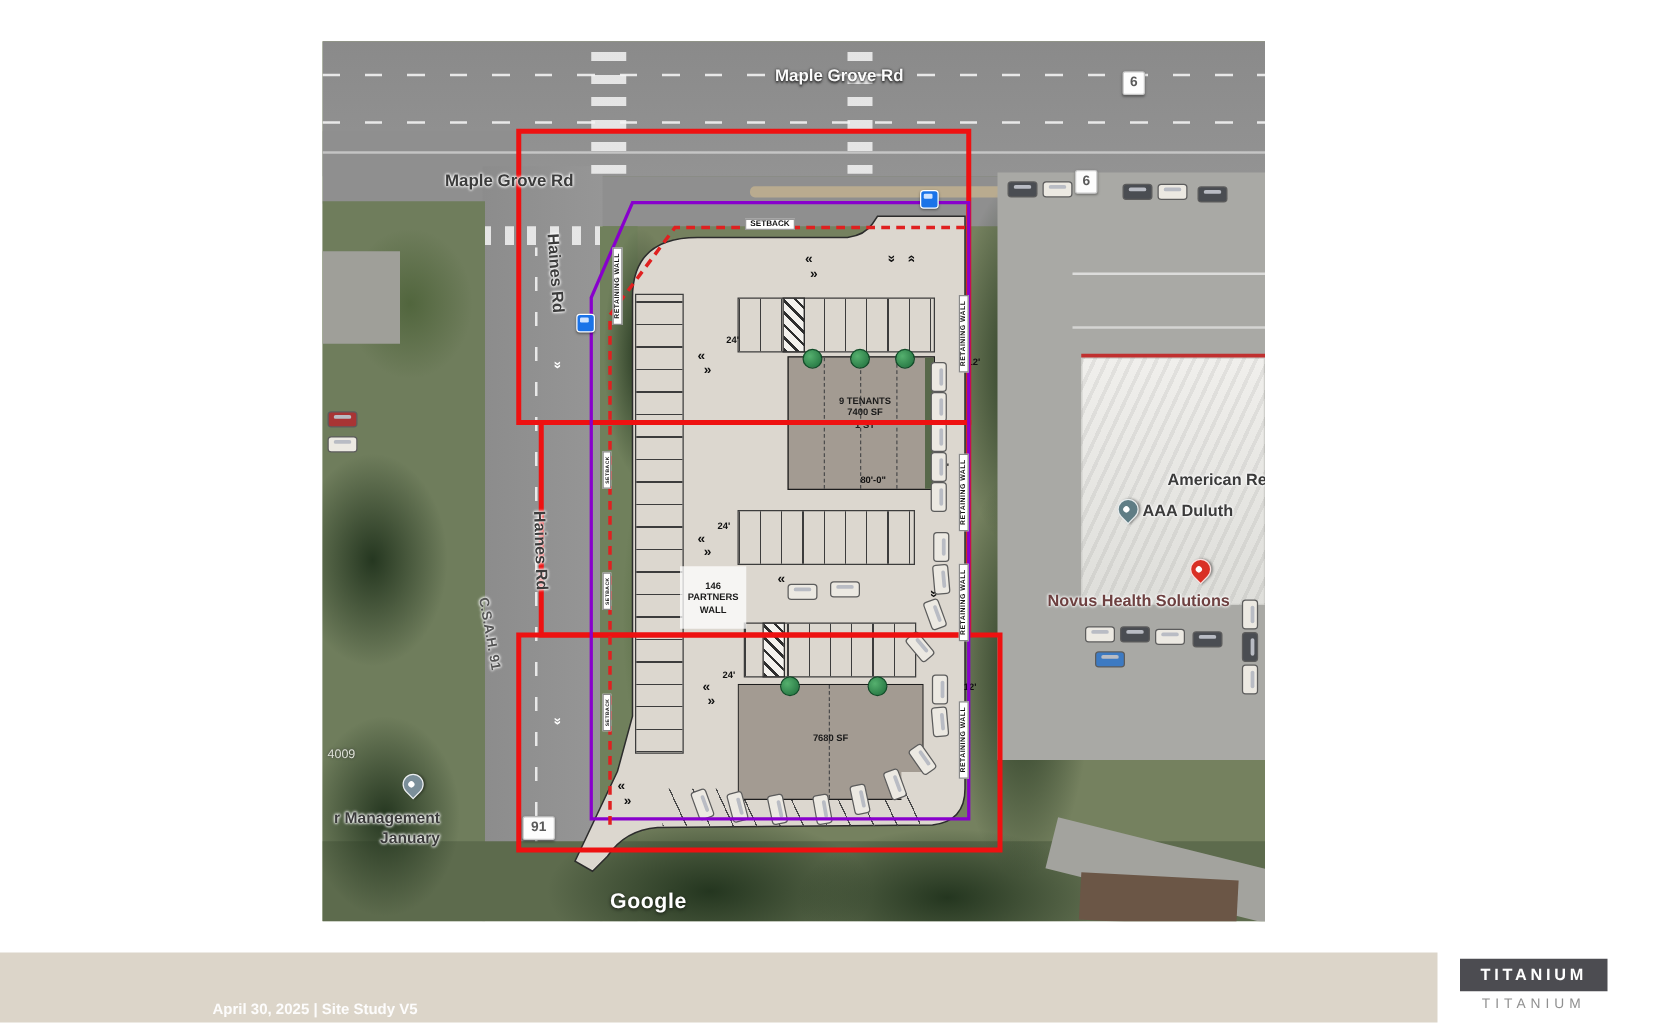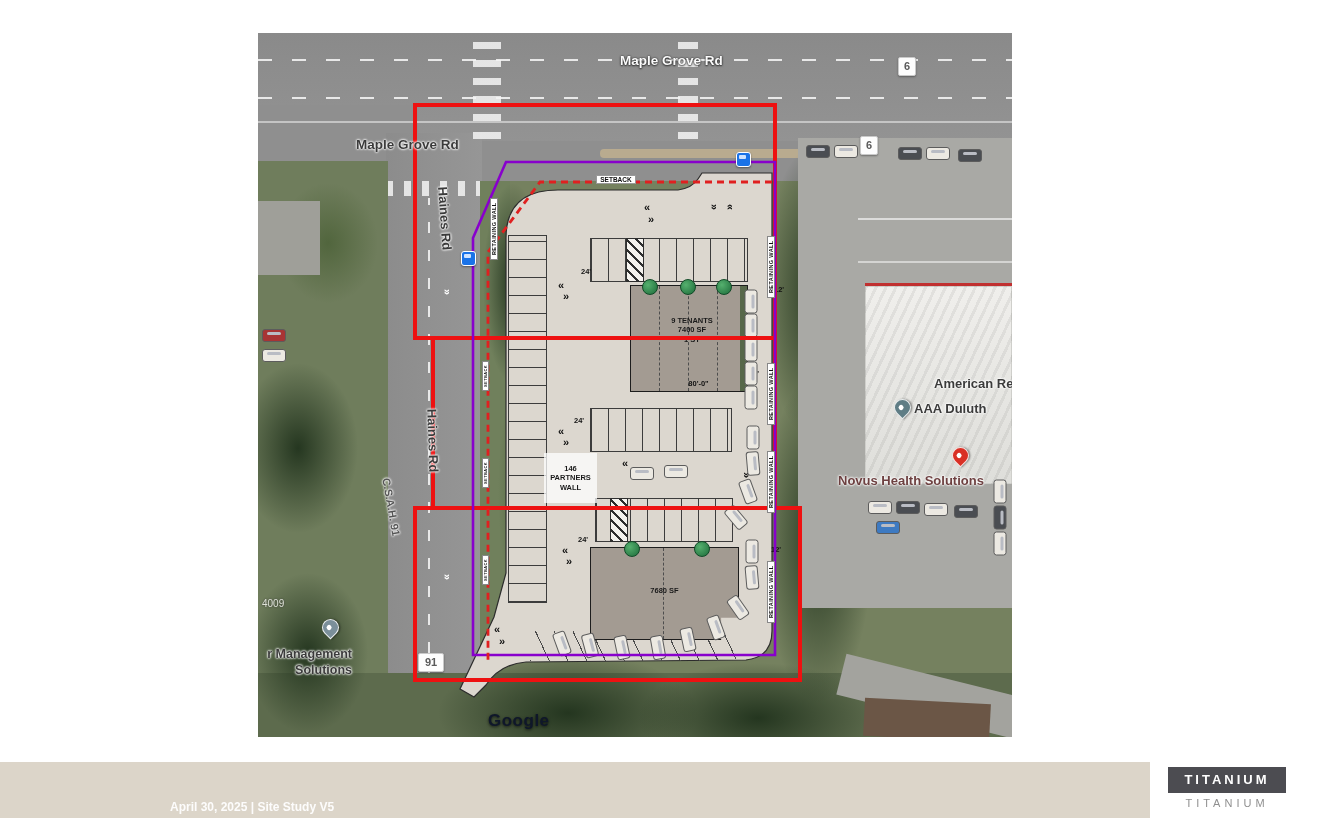--- a/index.html
+++ b/index.html
@@ -234,23 +234,23 @@
     <div class="bus" style="left:478px;top:119px;z-index:6;"></div>
     <div class="bus" style="left:203px;top:218px;z-index:6;"></div>
 
     <div class="pin" style="left:636px;top:366px;background:#5f7d85;z-index:6;"></div>
     <div class="abs halo-d poi" style="left:656px;top:368px;z-index:6;">AAA Duluth</div>
     <div class="abs halo-d poi" style="left:676px;top:343px;z-index:6;">American Re</div>
     <div class="pin" style="left:694px;top:414px;background:#d93025;z-index:6;"></div>
     <div class="abs halo-d poi" style="left:580px;top:440px;color:#6d4040;z-index:6;">Novus Health Solutions</div>
     <div class="pin" style="left:64px;top:586px;background:#7b8f9a;z-index:6;"></div>
     <div class="abs halo-d poi" style="left:0px;top:614px;width:94px;text-align:right;font-size:12.5px;z-index:6;">r Management</div>
-    <div class="abs halo-d poi" style="left:0px;top:630px;width:94px;text-align:right;font-size:12.5px;z-index:6;">Solutions</div>
-
-    <div class="abs" style="left:230px;top:678px;font-size:17px;color:#0f172a;letter-spacing:.5px;text-shadow:0 1px 3px rgba(0,0,0,.7);z-index:6;font-weight:bold;">Google</div>
+    <div class="abs halo-d poi" style="left:0px;top:630px;width:94px;text-align:right;font-size:12.5px;z-index:6;">January</div>
+
+    <div class="abs" style="left:230px;top:678px;font-size:17px;color:#ffffff;letter-spacing:.5px;text-shadow:0 1px 3px rgba(0,0,0,.7);z-index:6;font-weight:bold;">Google</div>
   </div>
 
   <div class="footerbar"></div>
 
 
   <div class="fsub">April 30, 2025  |  Site Study V5</div>
 
   <div class="tibox">TITANIUM</div>
   <div class="tipart">TITANIUM</div>
 

